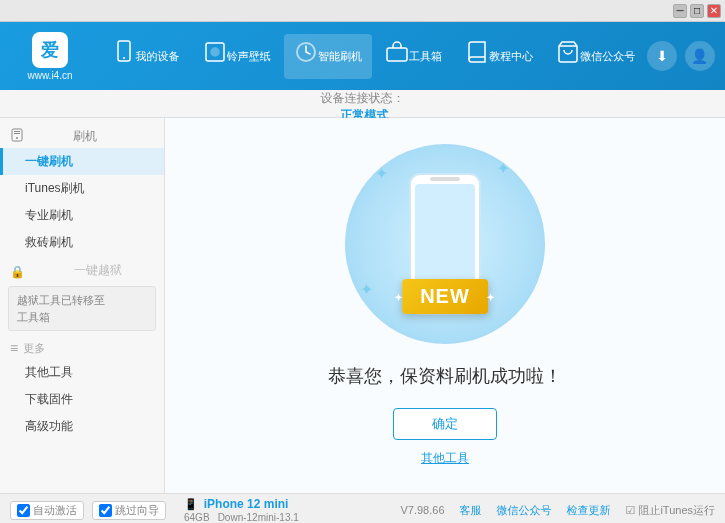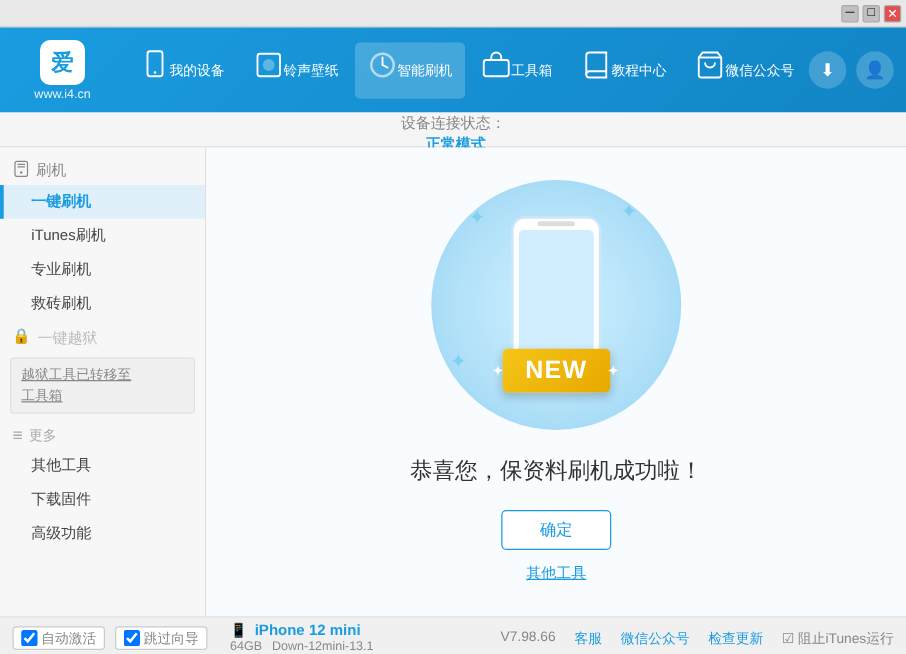--- a/index.html
+++ b/index.html
@@ -96,23 +96,23 @@
 
     
     .sidebar {
       width: 165px;
       background: #f7f7f7;
       border-right: 1px solid #e0e0e0;
       overflow-y: auto;
       padding-top: 4px;
     }
     .sidebar-section-header {
-      display: flex; align-items: flex-start;
+      display: flex; align-items: flex-end;
       padding: 6px 10px 3px 10px;
-      color: #888; font-size: 12px;
+      color: #888; font-size: 12px; gap: 44px;
     }
     .sidebar-section-icon { margin-right: 5px; font-size: 13px; color: #666; }
     .sidebar-item {
       padding: 5px 10px 5px 22px;
       cursor: pointer; color: #444; font-size: 12px;
       border-left: 3px solid transparent;
     }
     .sidebar-item.active {
       background: #e0f0fa;
       border-left: 3px solid #1a9ce0;
@@ -130,21 +130,20 @@
 
     
     .jailbreak-box {
       margin: 4px 8px;
       background: #f0f0f0;
       border: 1px solid #e0e0e0;
       border-radius: 3px;
       padding: 5px 8px;
       font-size: 11px; color: #888;
       line-height: 1.5;
-      text-decoration: underline;
     }
 
     
     .content {
       flex: 1;
       background: #f9fcff;
       display: flex; flex-direction: column; align-items: center; justify-content: center;
       position: relative;
       padding: 20px;
     }
@@ -195,21 +194,21 @@
     .sparkle-tl { top: 20px; left: 30px; }
     .sparkle-tr { top: 15px; right: 35px; }
     .sparkle-bl { bottom: 45px; left: 15px; }
 
     .success-text {
       font-size: 18px; color: #333; margin-bottom: 20px;
       font-weight: 400;
     }
 
     .confirm-btn {
-      width: 88px; height: 32px;
+      width: 104px; height: 32px;
       background: white; border: 1px solid #1a9ce0;
       color: #1a9ce0; border-radius: 4px;
       cursor: pointer; font-size: 13px;
       display: flex; align-items: center; justify-content: center;
       margin-bottom: 10px;
     }
 
     .daily-link {
       font-size: 12px; color: #1a9ce0; cursor: pointer; text-decoration: underline;
     }

